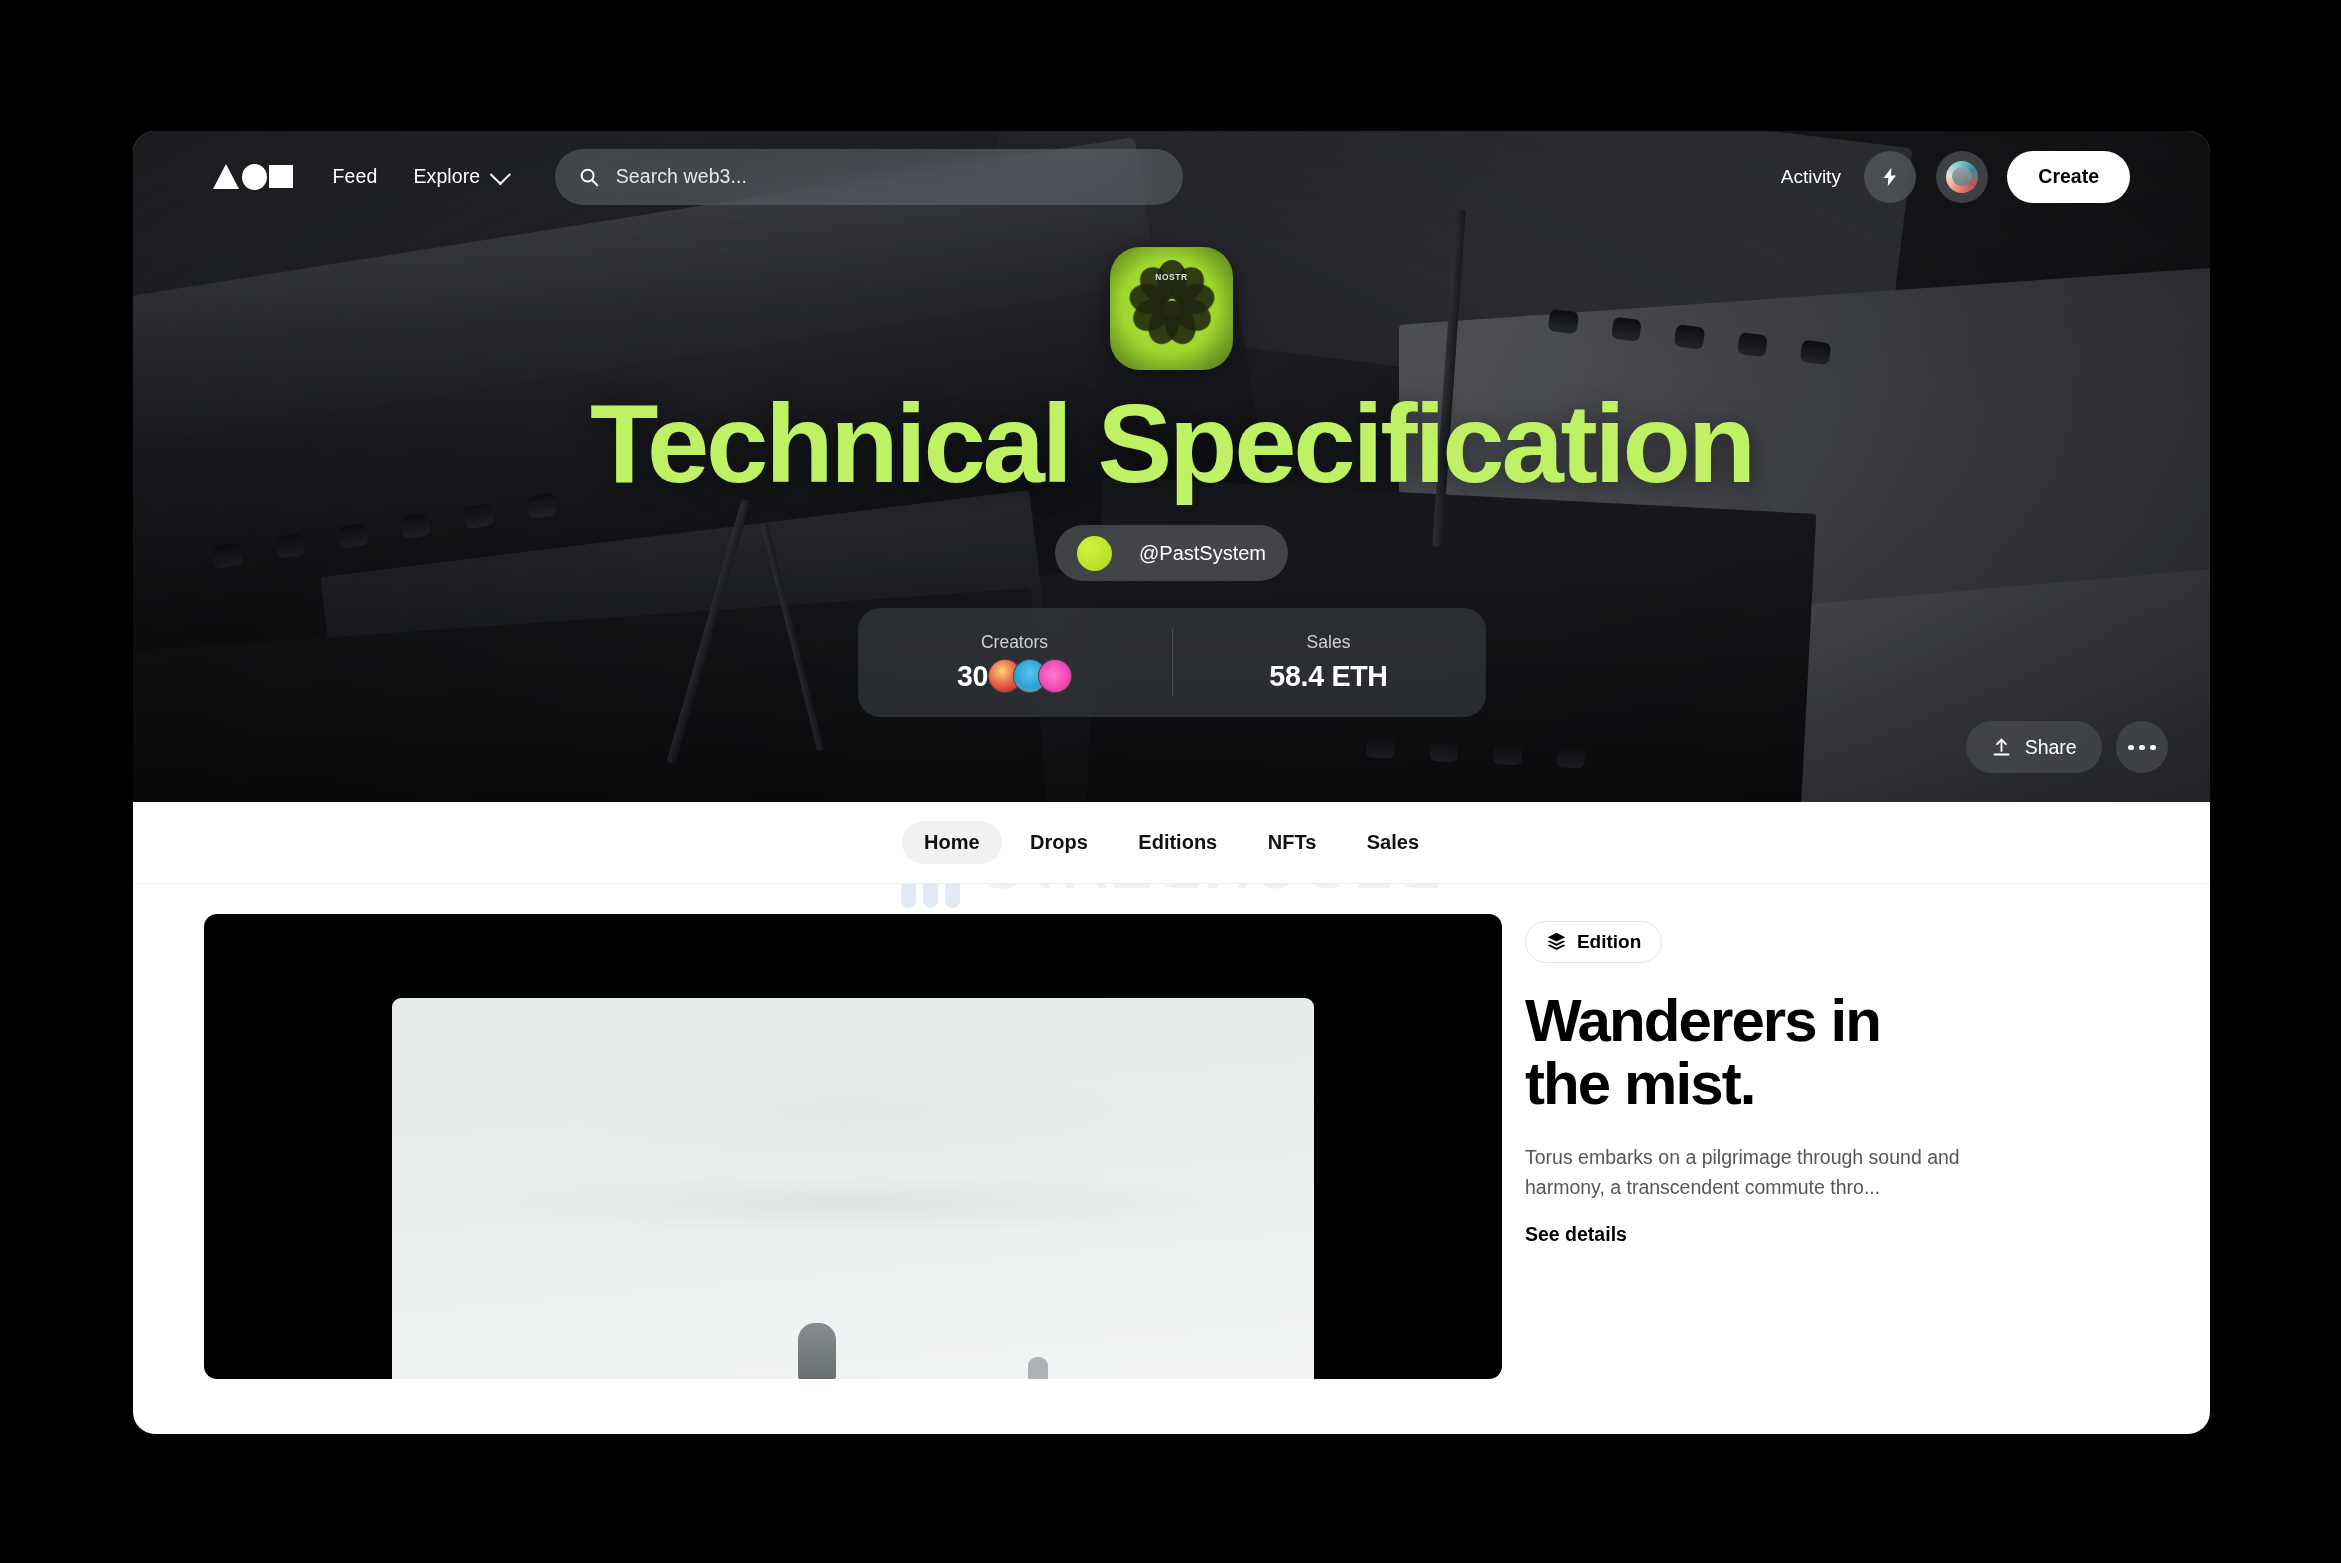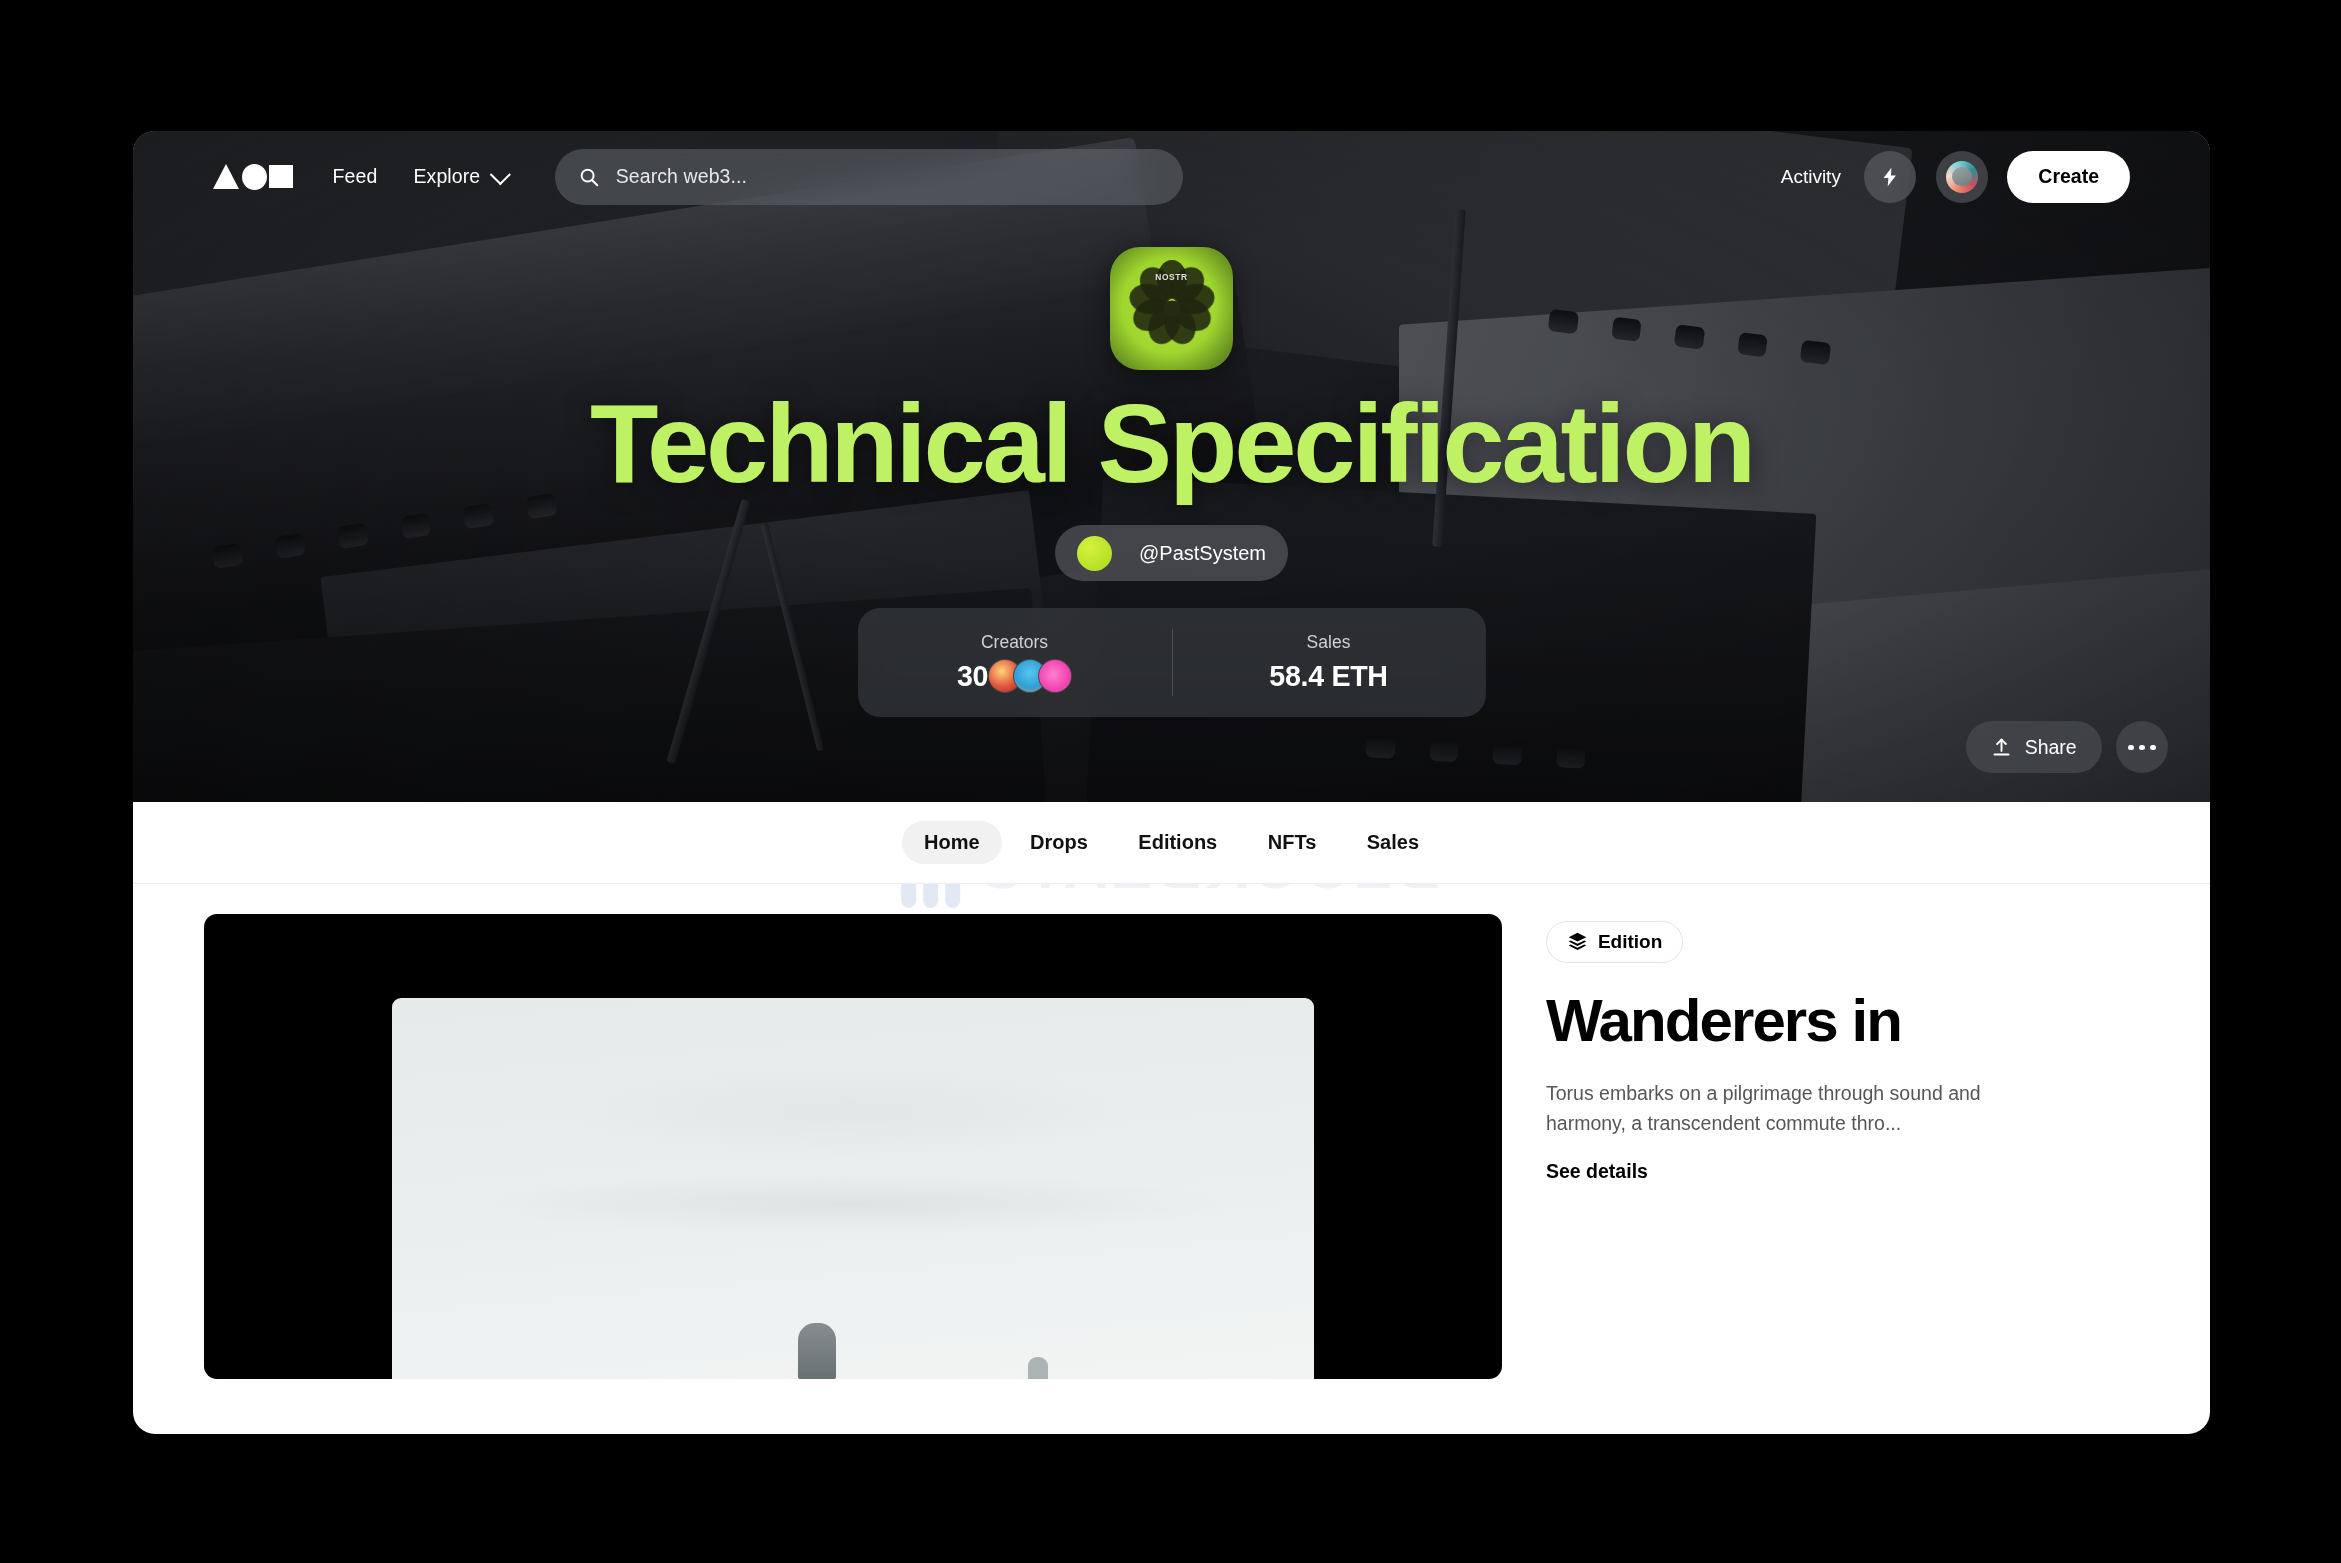--- a/index.html
+++ b/index.html
@@ -174,21 +174,21 @@
   
   .tabs{
     position:relative;height:81px;background:#fff;display:flex;align-items:center;
     justify-content:center;gap:6.5px;border-bottom:1.3px solid #ededed;z-index:5;
   }
   .tab{padding:10.4px 22px;border-radius:26px;font-size:20px;font-weight:600;color:#111;cursor:pointer;}
   .tab.active{background:#f1f1f1;}
   .tab:not(.active){color:#111;font-weight:600;}
 
   
-  .main{display:flex;background:#fff;height:495px;padding:30px 71px 0 71px;box-sizing:border-box;gap:44px;}
+  .main{display:flex;background:#fff;height:495px;padding:30px 71px 0 71px;box-sizing:border-box;gap:23px;}
   .art-card{
     width:1298px;height:465px;background:#000;border-radius:13px;position:relative;overflow:hidden;flex:none;
   }
   .art-inner{
     position:absolute;left:188px;top:84px;width:922px;bottom:0;border-radius:9px 9px 0 0;
     background:linear-gradient(175deg,#e6eaea 0%,#e9eded 40%,#eef1f1 72%,#f2f4f4 100%);
     overflow:hidden;
   }
   .mist-a{position:absolute;left:8%;top:46%;width:84%;height:16%;
           background:radial-gradient(ellipse at 50% 50%,rgba(190,198,200,.30),rgba(190,198,200,0) 70%);}
@@ -387,20 +387,21 @@
         <svg width="21" height="21" viewBox="0 0 24 24" fill="#000">
           <path d="M12 2 2 7l10 5 10-5z"></path>
           <path d="M2 12l10 5 10-5-2.2-1.1L12 14.6 4.2 10.9z"></path>
           <path d="M2 16.6l10 5 10-5-2.2-1.1L12 19.2 4.2 15.5z"></path>
         </svg>
         <span class="lbl">Edition</span>
       </div>
 
       <div class="item-title">
         <div>Wanderers in</div>
+        <div>the mist.</div>
       </div>
 
 
       <div class="desc">Torus embarks on a pilgrimage through sound and harmony, a transcendent commute thro...</div>
       <div class="see-details">See details</div>
     </div>
   </div>
 
 </div>
 

